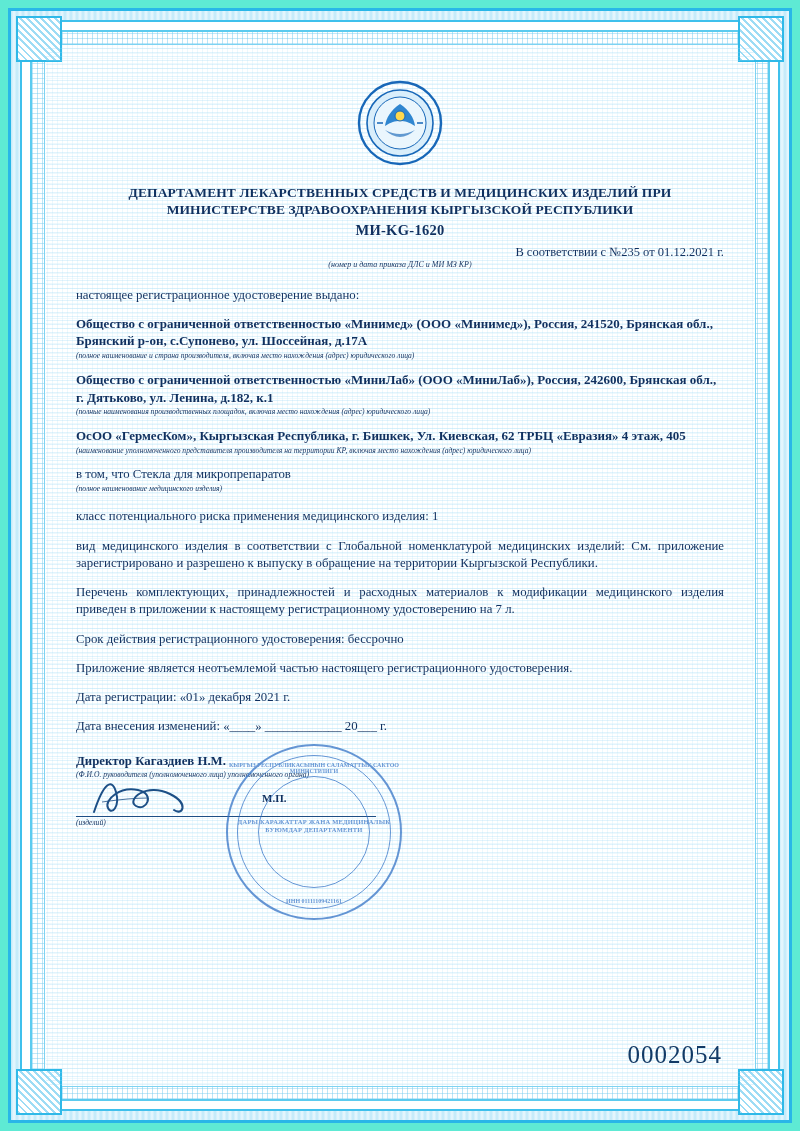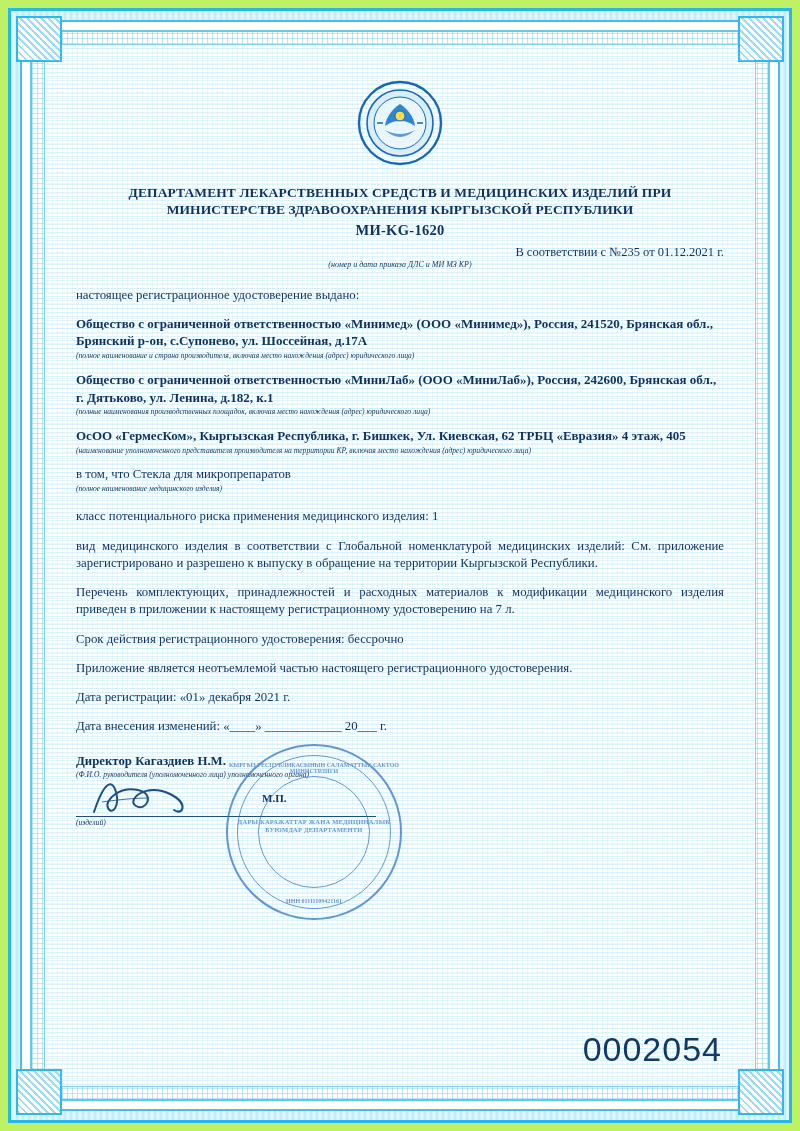--- a/index.html
+++ b/index.html
@@ -16,21 +16,21 @@
     position: relative;
   }
 
   
   .cert {
     position: absolute;
     left: 0; top: 0;
     width: 800px;
     height: 1131px;
     box-sizing: border-box;
-    background: #bef264;
+    background: #5eead4;
   }
 
   
   .border-outer {
     position: absolute;
     left: 8px; top: 8px; right: 8px; bottom: 8px;
     border: 3px solid #29b6e8;
     background:
       repeating-linear-gradient(90deg, #bfe9f9 0px, #e9f8fe 3px, #bfe9f9 6px);
     box-sizing: border-box;
@@ -256,22 +256,22 @@
     font-weight: bold;
   }
   .stamp-arc.top { top: 16px; }
   .stamp-arc.bottom { bottom: 14px; }
 
   
   .serial {
     position: absolute;
     right: 78px;
     bottom: 62px;
-    font-family: Liberation Sans, sans-serif;
-    font-size: 34px;
+    font-family: Liberation Serif, serif;
+    font-size: 25px;
     color: #123a66;
     letter-spacing: 1px;
     z-index: 8;
     margin-top: 20px;
   }
 </style>
 </head>
 <body>
 
 <div class="cert">

